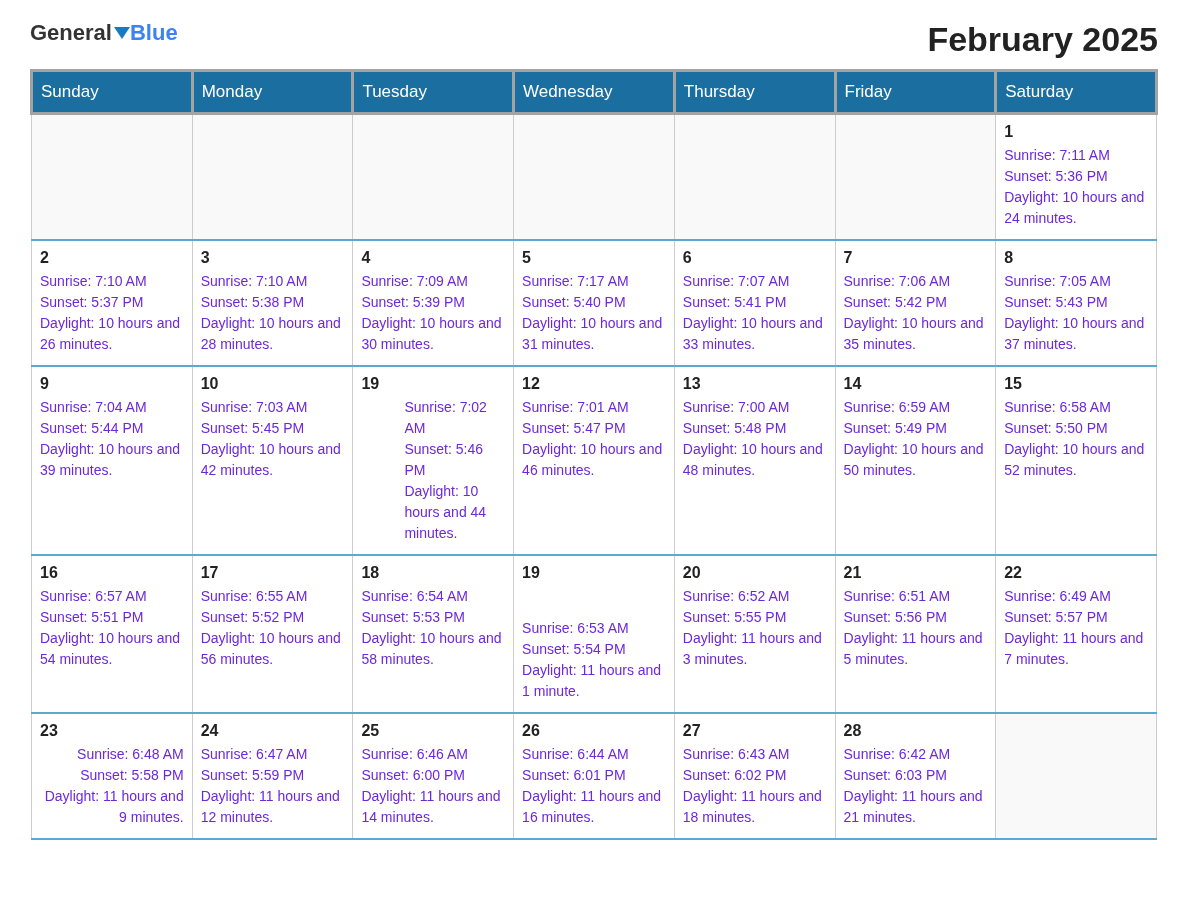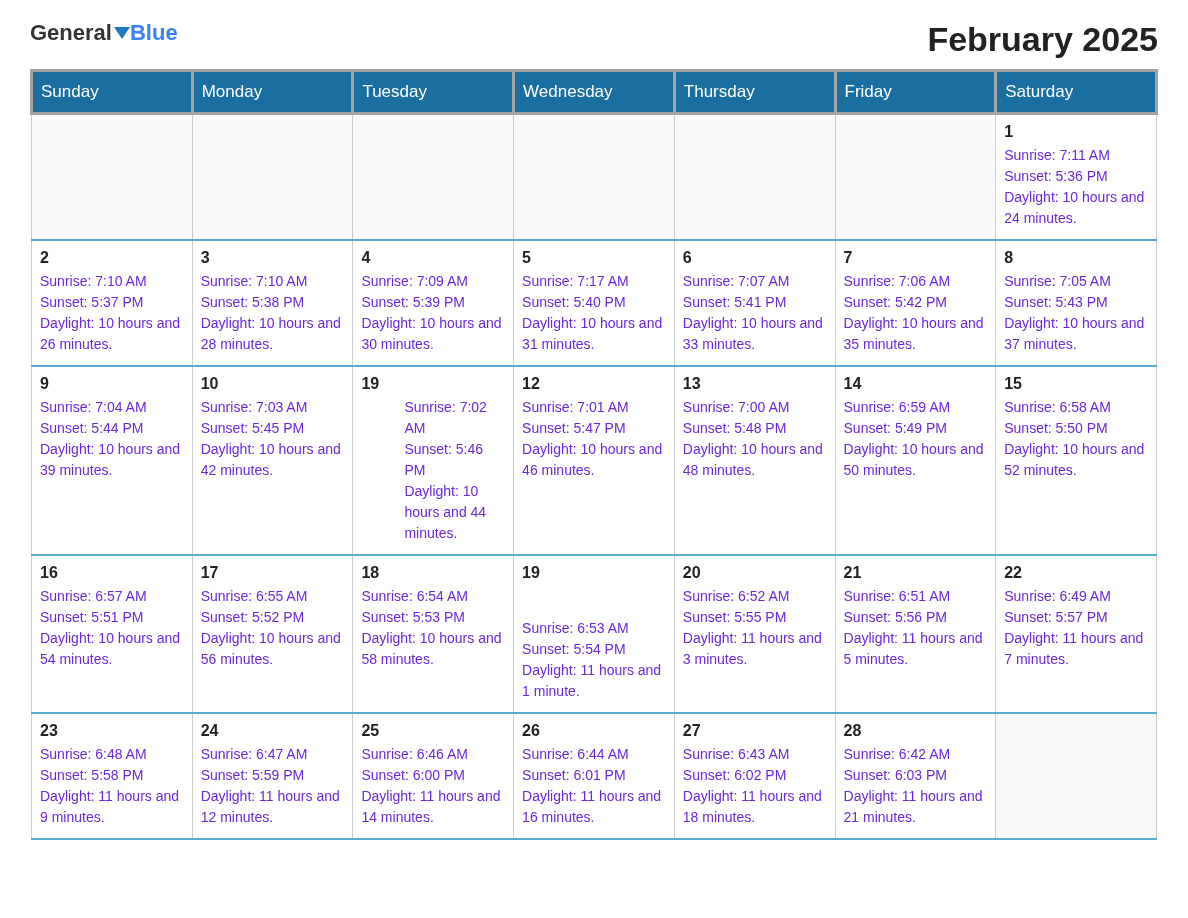--- a/index.html
+++ b/index.html
@@ -279,21 +279,21 @@
         <td>
           <span class="day-number">22</span>
           <div class="day-info" style="white-space: pre-line;">Sunrise: 6:49 AM
 Sunset: 5:57 PM
 Daylight: 11 hours and 7 minutes.</div>
         </td>
       </tr>
       <tr>
         <td>
           <span class="day-number">23</span>
-          <div class="day-info" style="white-space: pre-line;">Sunrise: 6:48 AM
+          <div class="day-info" style="white-space: pre-line; text-align: right;">Sunrise: 6:48 AM
 Sunset: 5:58 PM
 Daylight: 11 hours and 9 minutes.</div>
         </td>
         <td>
           <span class="day-number">24</span>
           <div class="day-info" style="white-space: pre-line;">Sunrise: 6:47 AM
 Sunset: 5:59 PM
 Daylight: 11 hours and 12 minutes.</div>
         </td>
         <td>

